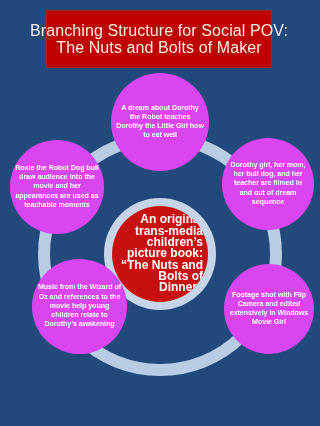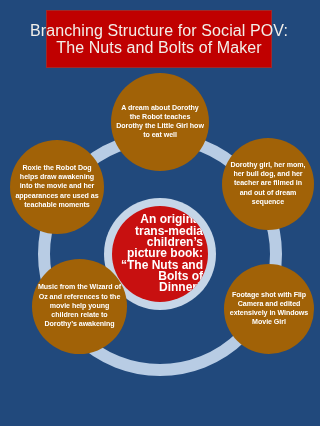--- a/index.html
+++ b/index.html
@@ -55,21 +55,21 @@
   }
   #ring-svg {
     position: absolute;
     left: 0; top: 0;
     width: 320px;
     height: 360px;
   }
   .node {
     position: absolute;
     border-radius: 50%;
-    background: #a16207;
+    background: #d946ef;
     color: #FFFFFF;
     display: flex;
     align-items: center;
     justify-content: center;
     text-align: center;
     box-sizing: border-box;
     overflow: hidden;
   }
   .node .txt {
     display: block;
@@ -128,17 +128,17 @@
     <div class="node" style="left:224px; top:198px; width:90px; height:90px;">
       <span class="txt">Footage shot with Flip Camera and edited extensively in Windows Movie Girl</span>
     </div>
 
 
     <div class="node" style="left:10px; top:193px; width:95px; height:95px;margin-left:22px;">
       <span class="txt">Music from the Wizard of Oz and references to the movie help young children relate to Dorothy’s awakening</span>
     </div>
 
     <div class="node" style="left:10px; top:74px; width:94px; height:94px;">
-      <span class="txt">Roxie the Robot Dog helps draw awakening into the movie and her appearances are used as teachable moments</span>
+      <span class="txt">Roxie the Robot Dog bull draw audience into the movie and her appearances are used as teachable moments</span>
     </div>
 
   </div>
 </div>
 
 </body></html>

